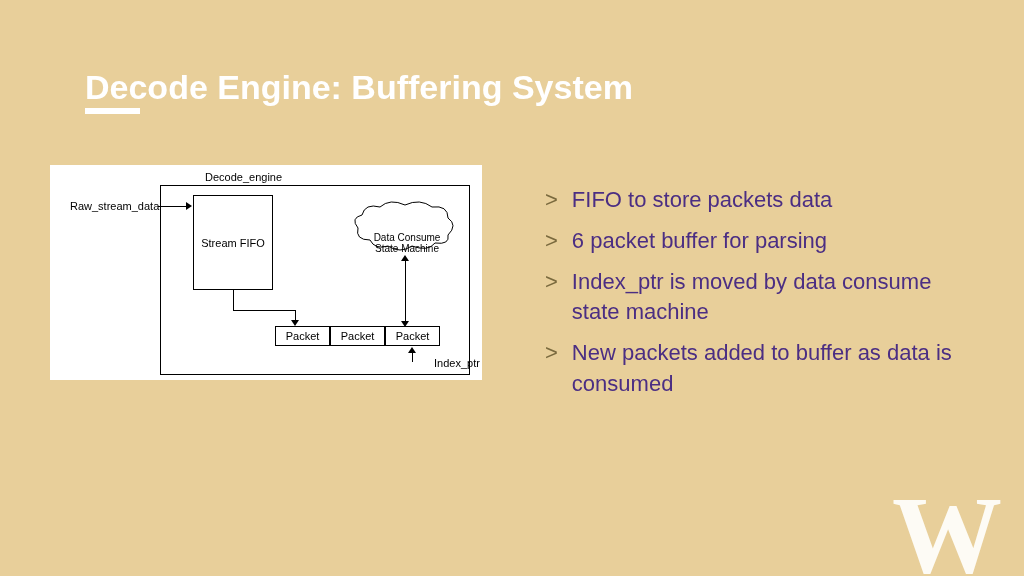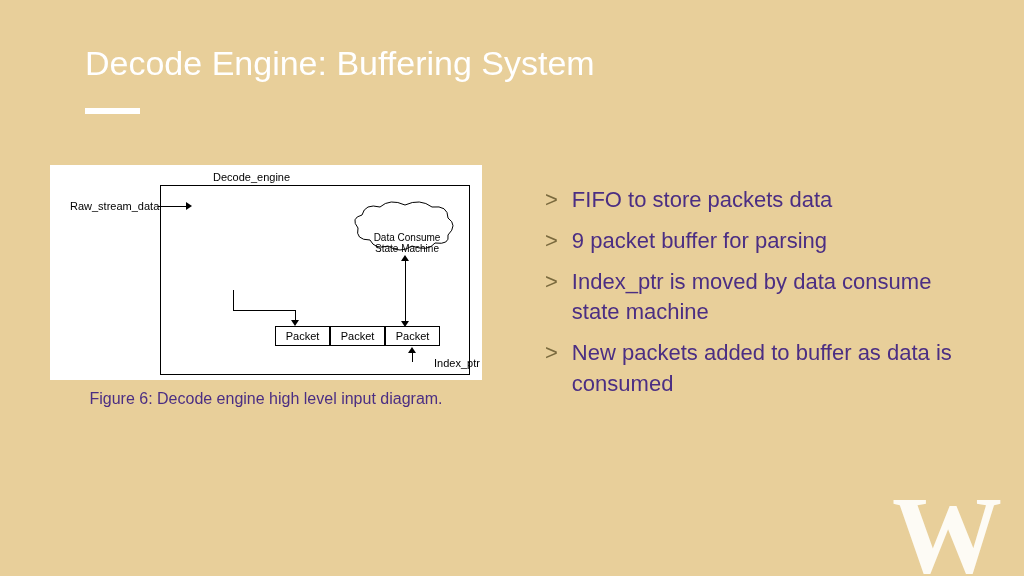--- a/index.html
+++ b/index.html
@@ -7,24 +7,24 @@
     width: 1024px;
     height: 576px;
     background: #e8cf9a;
     font-family: "Segoe UI", Arial, sans-serif;
     position: relative;
     overflow: hidden;
   }
   .title {
     position: absolute;
     left: 85px;
-    top: 44px;
+    top: 68px;
     color: #ffffff;
     font-size: 34px;
-    font-weight: 400;
+    font-weight: 700;
   }
   .underline {
     position: absolute;
     left: 85px;
     top: 108px;
     width: 55px;
     height: 6px;
     background: #ffffff;
   }
   .diagram-container {
@@ -94,23 +94,26 @@
 <div class="underline"></div>
 
 <div class="diagram-container">
   <div class="diagram">
 
     <div class="d-label" style="left:20px; top:35px;text-align:right;">Raw_stream_data</div>
 
     <div class="d-line" style="left:108px; top:41px; width:30px; height:1px;"></div>
     <div style="position:absolute; left:136px; top:37px; width:0; height:0; border-left:6px solid #000; border-top:4px solid transparent; border-bottom:4px solid transparent;"></div>
 
-    <div class="d-label" style="left:155px; top:6px;margin-left:8px;">Decode_engine</div>
+    <div class="d-label" style="left:155px; top:6px;">Decode_engine</div>
     <div class="d-box" style="left:110px; top:20px; width:310px; height:190px; border:1px solid #000; background:transparent;"></div>
 
+    <div class="d-box" style="left:143px; top:30px; width:80px; height:95px;">
+      <span>Stream FIFO</span>
+    </div>
 
     <svg style="position:absolute; left:300px; top:35px;" width="110" height="55">
       <path d="M20,40 Q5,40 8,28 Q0,18 12,15 Q15,3 30,7 Q40,-2 55,5 Q70,-2 82,7 Q98,5 98,18 Q108,25 98,35 Q100,45 85,43 Q78,52 62,46 Q50,54 38,46 Q25,50 20,40 Z" fill="#fff" stroke="#000" stroke-width="1"></path>
     </svg>
     <div class="d-label" style="left:318px; top:67px; width:78px; text-align:center; font-size:10px; line-height:1.1;">Data Consume State Machine</div>
 
     <div class="d-line" style="left:183px; top:125px; width:1px; height:20px;"></div>
     <div class="d-line" style="left:183px; top:145px; width:62px; height:1px;"></div>
     <div class="d-line" style="left:245px; top:145px; width:1px; height:13px;"></div>
     <div style="position:absolute; left:241px; top:155px; width:0; height:0; border-top:6px solid #000; border-left:4px solid transparent; border-right:4px solid transparent;"></div>
@@ -126,31 +129,30 @@
       </div>
 
     <div class="d-line" style="left:355px; top:92px; width:1px; height:68px;"></div>
     <div style="position:absolute; left:351px; top:90px; width:0; height:0; border-bottom:6px solid #000; border-left:4px solid transparent; border-right:4px solid transparent;"></div>
     <div style="position:absolute; left:351px; top:156px; width:0; height:0; border-top:6px solid #000; border-left:4px solid transparent; border-right:4px solid transparent;"></div>
 
     <div class="d-label" style="left:384px; top:192px;">Index_ptr</div>
     <div class="d-line" style="left:362px; top:185px; width:1px; height:12px;"></div>
     <div style="position:absolute; left:358px; top:182px; width:0; height:0; border-bottom:6px solid #000; border-left:4px solid transparent; border-right:4px solid transparent;"></div>
   </div>
-  <div class="caption">Figure 6: Decode engine high level input diagram.</div>
 </div>
 
 <div class="bullets">
   <div class="bullet">
     <span class="bullet-marker">&gt;</span>
     <span class="bullet-text">FIFO to store packets data</span>
   </div>
   <div class="bullet">
     <span class="bullet-marker">&gt;</span>
-    <span class="bullet-text">9 packet buffer for parsing</span>
+    <span class="bullet-text">6 packet buffer for parsing</span>
   </div>
   <div class="bullet">
     <span class="bullet-marker">&gt;</span>
     <span class="bullet-text">Index_ptr is moved by data consume state machine</span>
   </div>
   <div class="bullet">
     <span class="bullet-marker">&gt;</span>
     <span class="bullet-text">New packets added to buffer as data is consumed</span>
   </div>
 </div>

